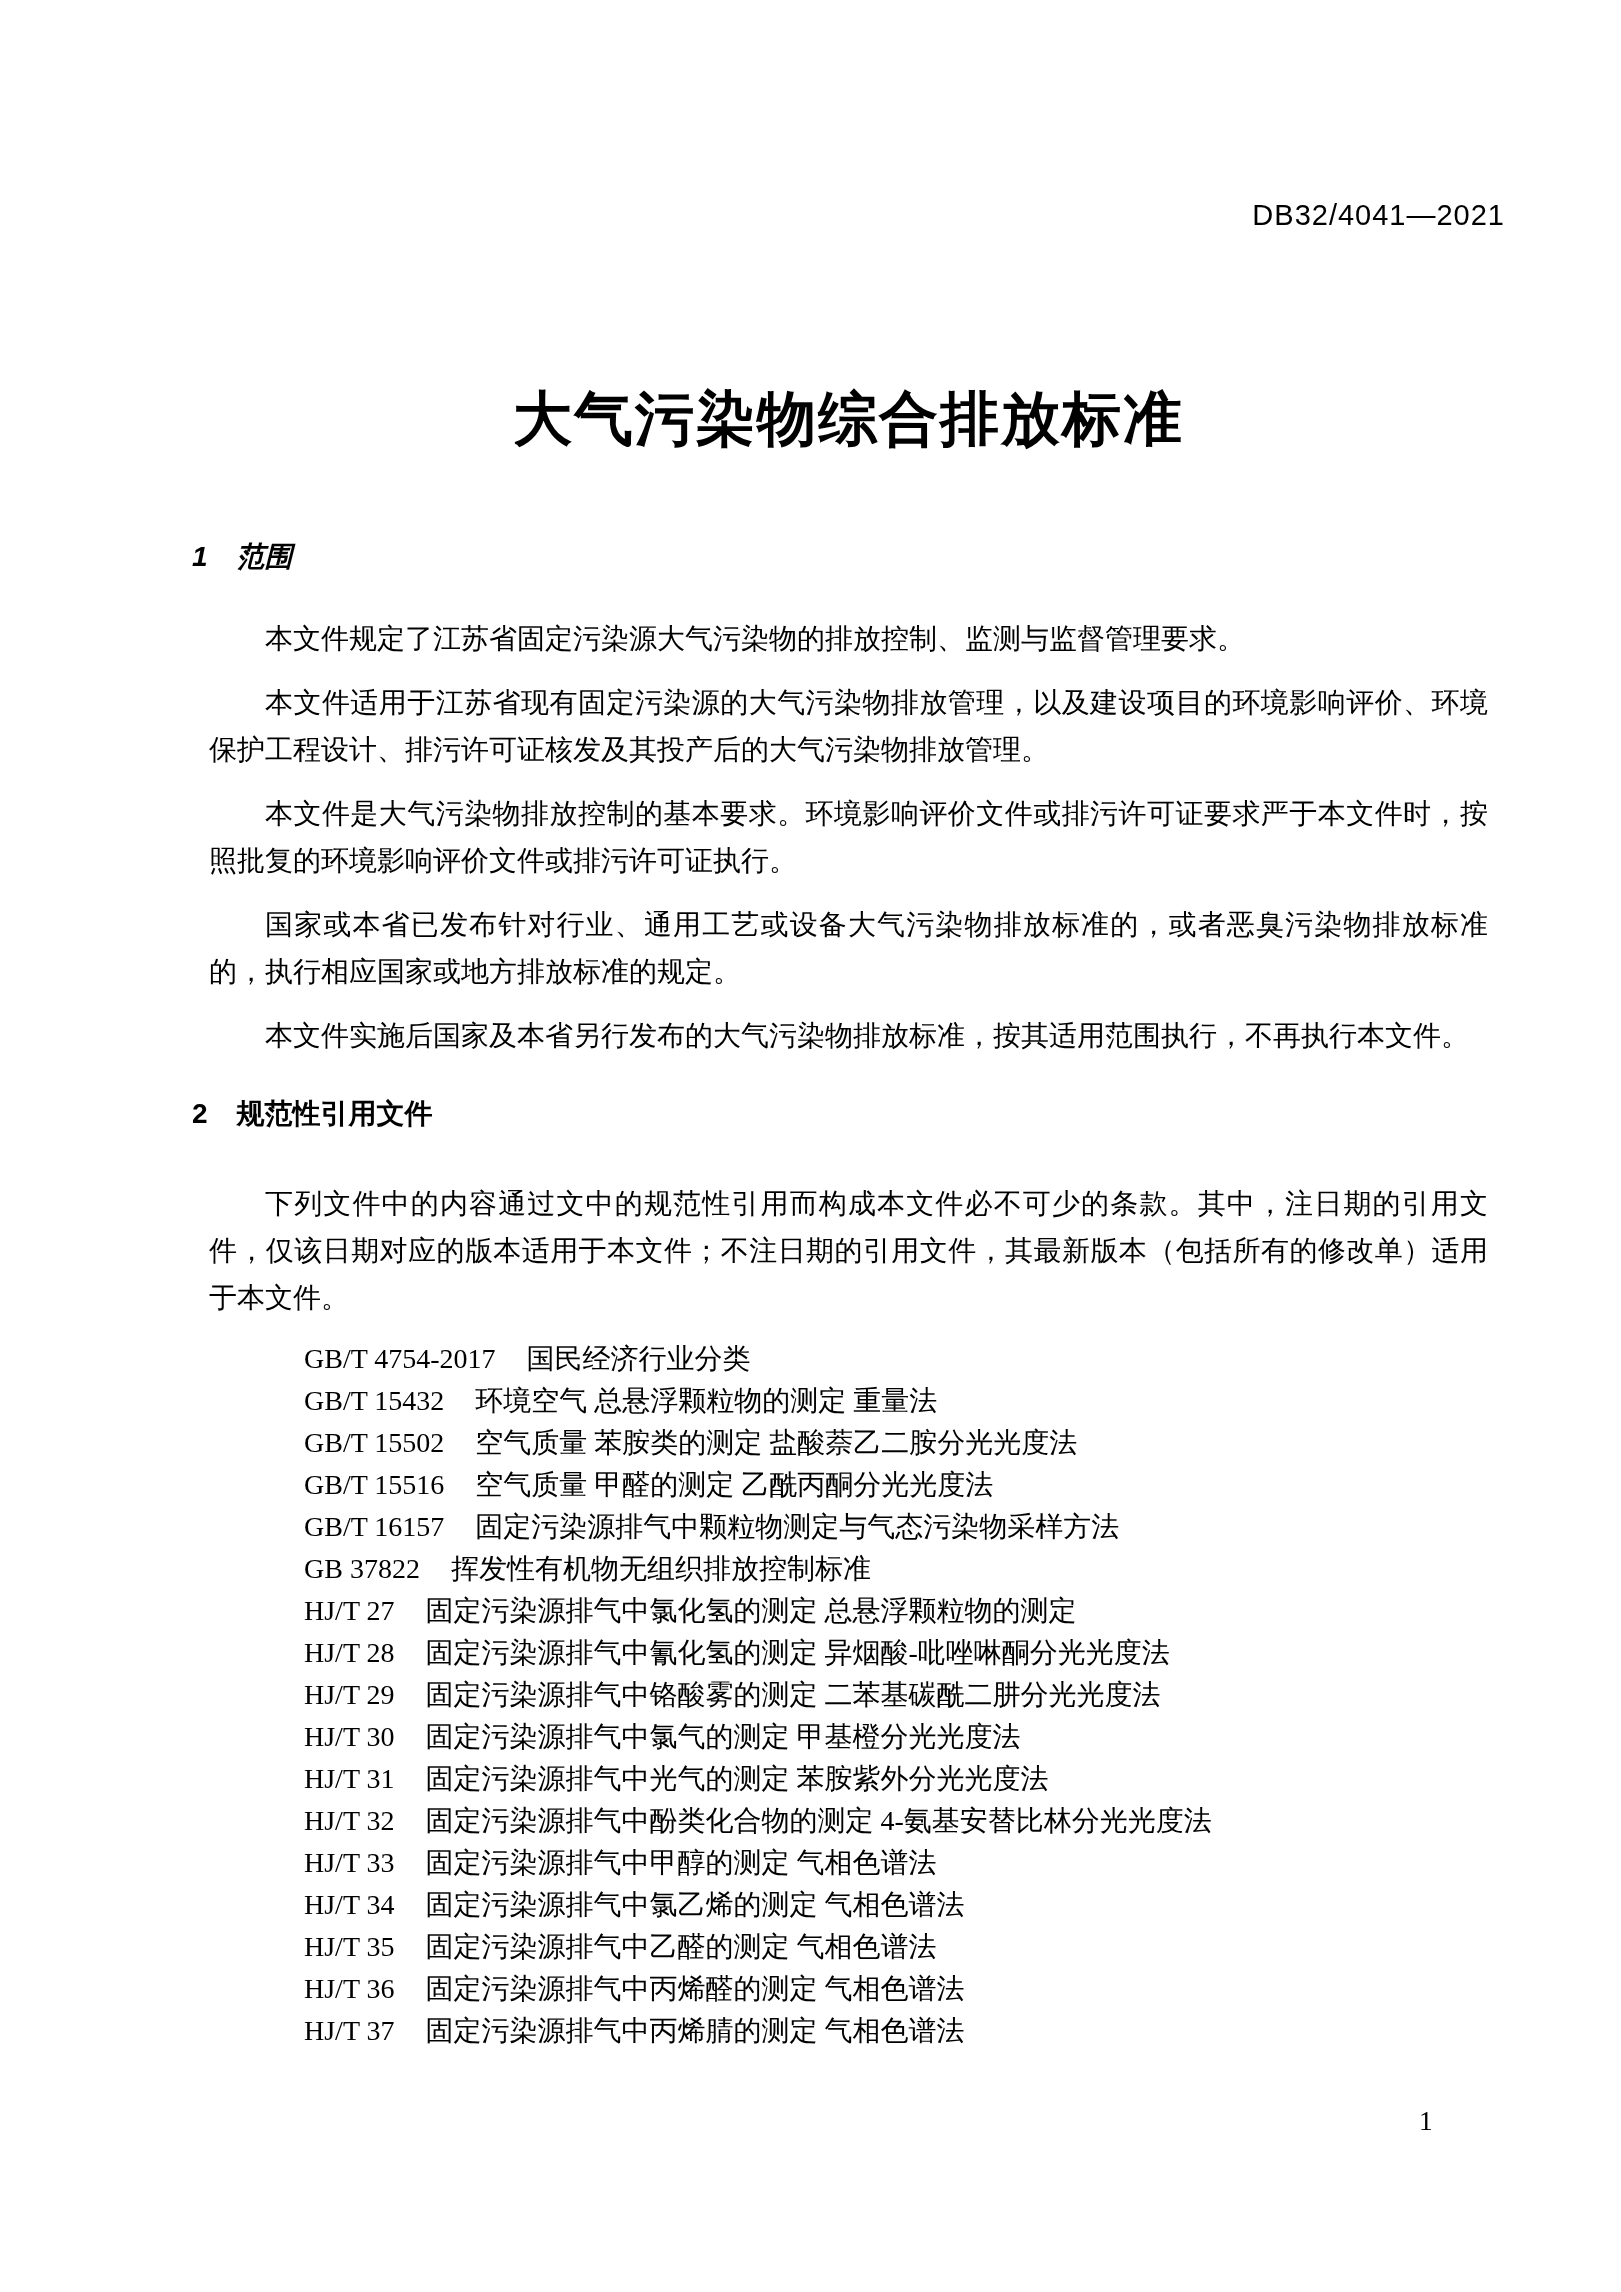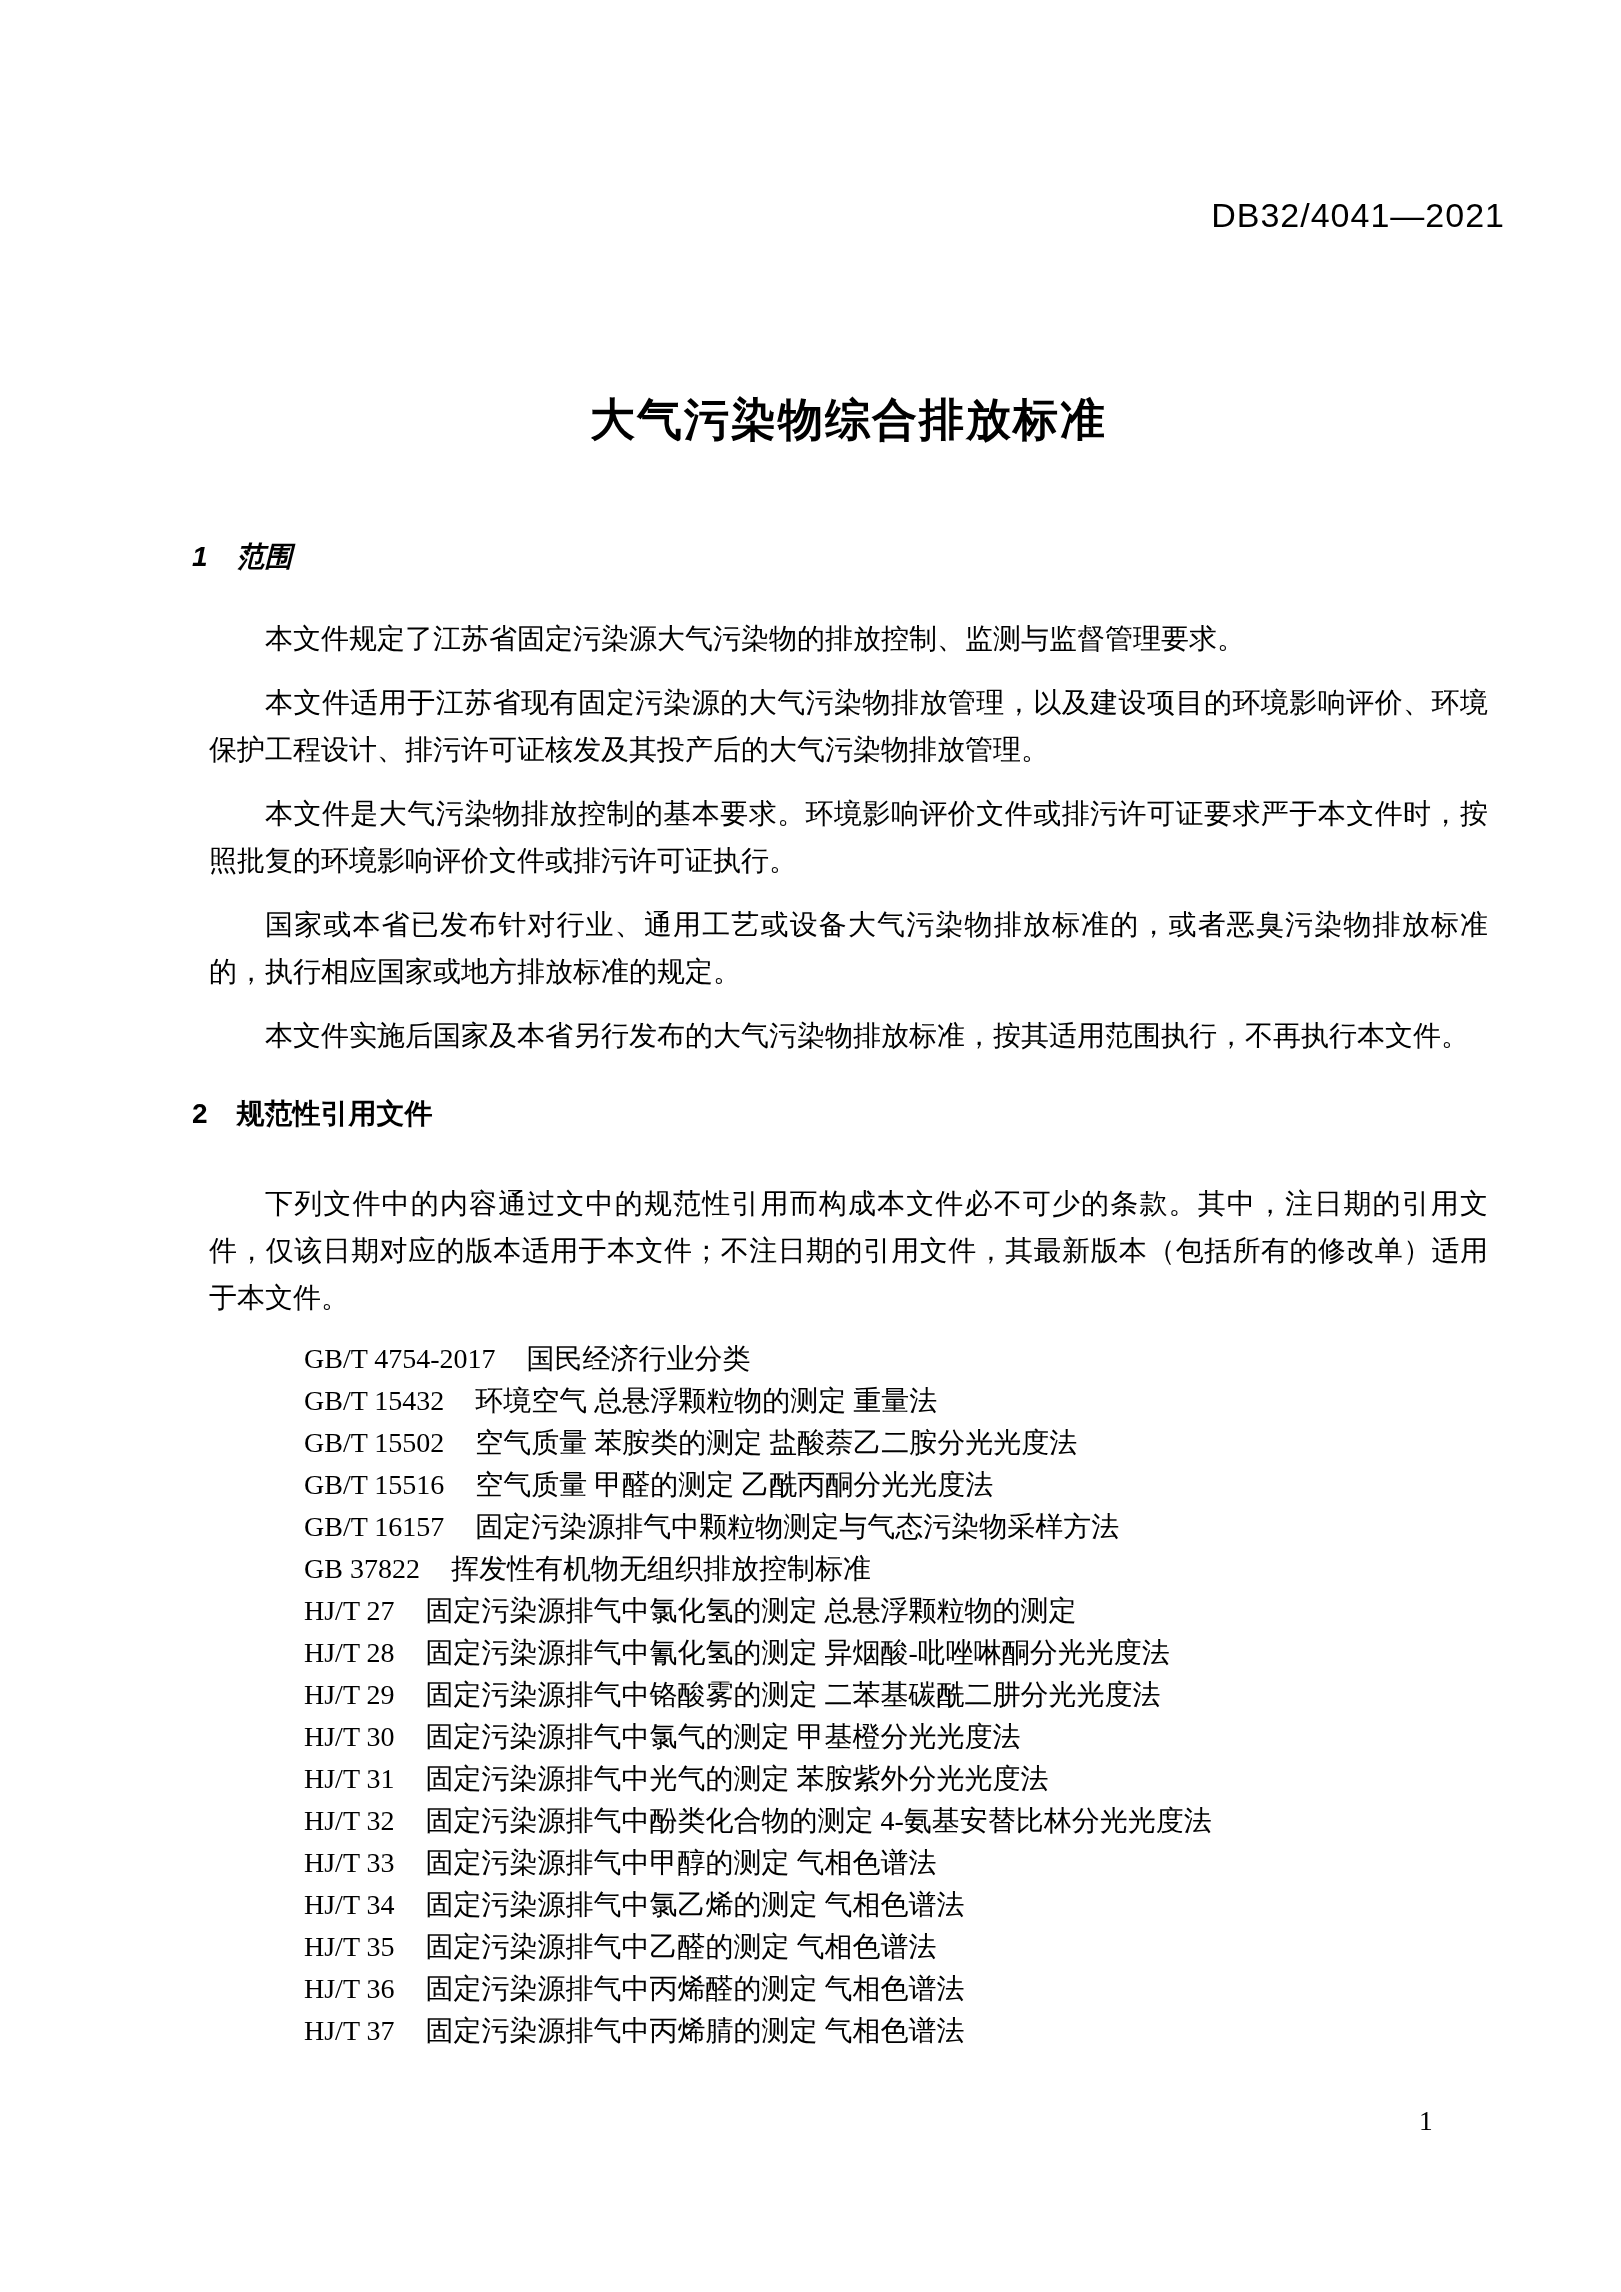--- a/index.html
+++ b/index.html
@@ -20,30 +20,30 @@
   .content {
     position: absolute;
     left: 192px;
     top: 0;
     width: 1313px;
   }
   .doc-number {
     margin-top: 198px;
     text-align: right;
     font-family: "Liberation Sans", "DejaVu Sans", sans-serif;
-    font-size: 34px;
+    font-size: 29px;
     line-height: 35px;
     letter-spacing: 1px;
   }
   .doc-title {
     margin-top: 155px;
     text-align: center;
     font-family: "Liberation Sans", "DejaVu Sans", sans-serif;
     font-weight: bold;
-    font-size: 45px;
+    font-size: 59px;
     line-height: 63px;
     letter-spacing: 2px;
   }
   .section-heading {
     font-family: "Liberation Sans", "DejaVu Sans", sans-serif;
     font-weight: bold;
     font-size: 28px;
     line-height: 39px;
   }
   .section-heading .sec-num {

